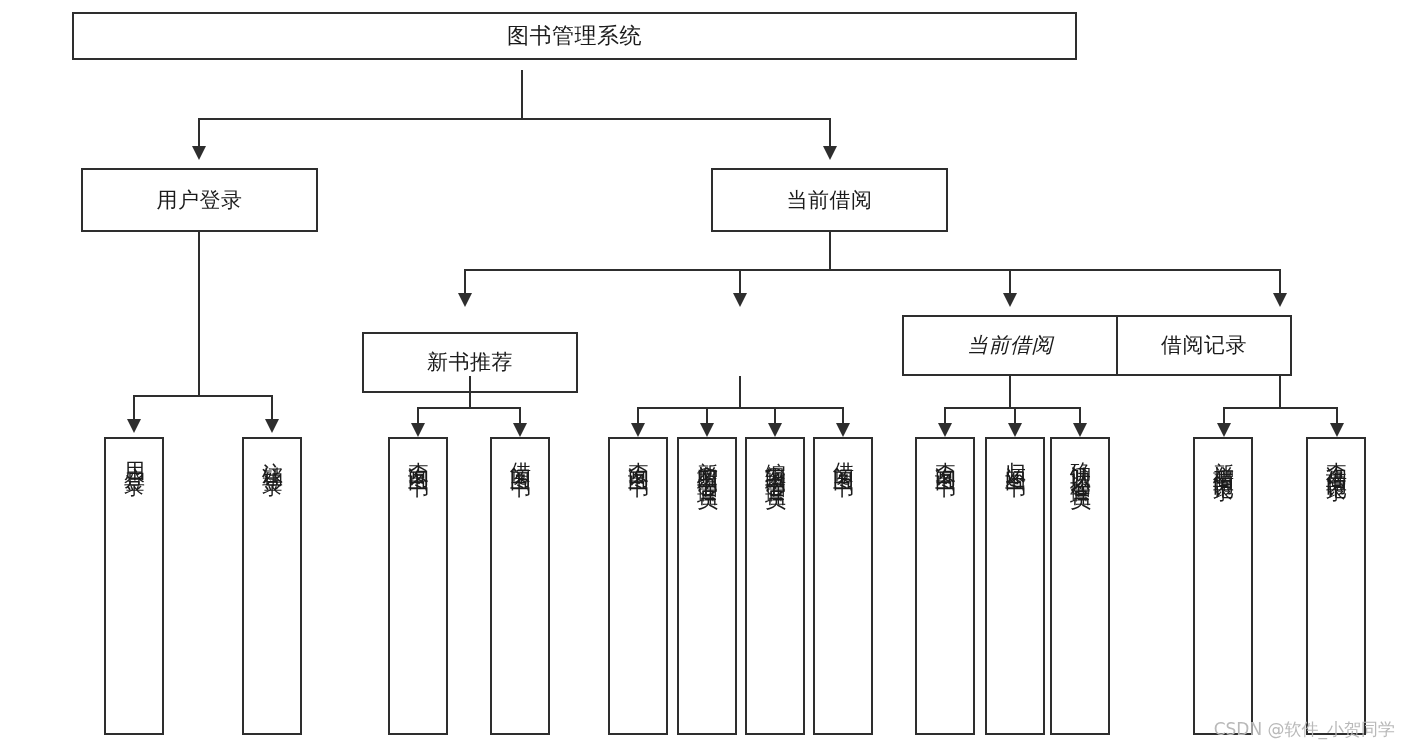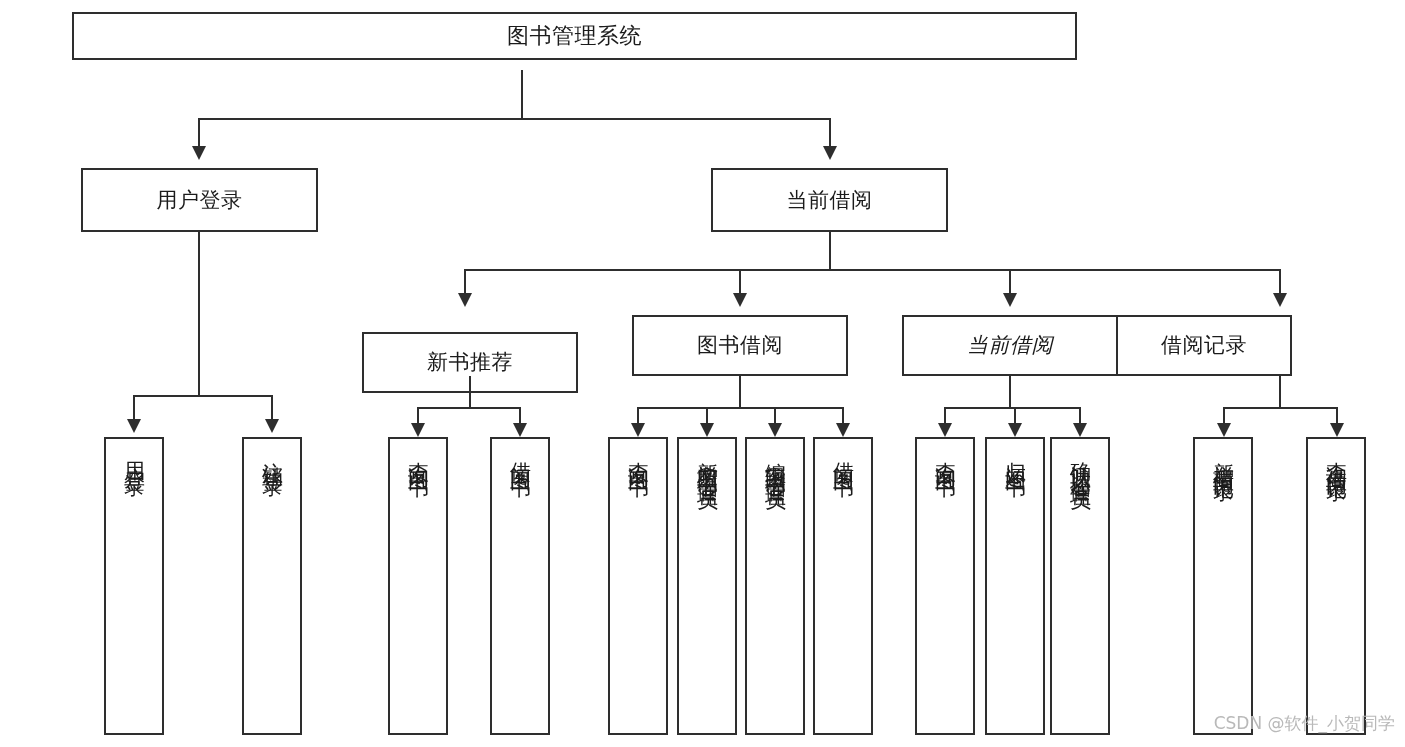--- a/index.html
+++ b/index.html
@@ -64,21 +64,21 @@
     position: absolute;
     width: 0;
     height: 0;
     border-left: 7px solid transparent;
     border-right: 7px solid transparent;
     border-top: 14px solid #2e2e2e;
   }
   #watermark {
     position: absolute;
     right: 10px;
-    bottom: 12px;
+    bottom: 6px;
     font-size: 17px;
     color: #b9b9b9;
     white-space: nowrap;
     font-family: "DejaVu Sans", "Liberation Sans", sans-serif;
   }
 </style>
 </head>
 <body>
 
 <div id="canvas">
@@ -122,23 +122,20 @@
   <div class="arrow" style="left:733px; top:293px;"></div>
 
   <div class="ln v" style="left:1009px; top:269px; height:26px;"></div>
   <div class="arrow" style="left:1003px; top:293px;"></div>
 
   <div class="ln v" style="left:1279px; top:269px; height:26px;"></div>
   <div class="arrow" style="left:1273px; top:293px;"></div>
 
   <div class="node h" style="left:362px; top:315px; width:216px; height:61px;margin-top:17px;">
     <span class="lbl">新书推荐</span>
-  </div>
-  <div class="node h" style="left:632px; top:315px; width:216px; height:61px;">
-    <span class="lbl">图书借阅</span>
   </div>
   <div class="node h" style="left:902px; top:315px; width:216px; height:61px;font-style:italic;">
     <span class="lbl">当前借阅</span>
   </div>
   <div class="node h" style="left:1116px; top:315px; width:176px; height:61px;">
     <span class="lbl">借阅记录</span>
   </div>
 
   <div class="ln v" style="left:469px; top:376px; height:32px;"></div>
   <div class="ln h" style="left:417px; top:407px; width:104px;"></div>

